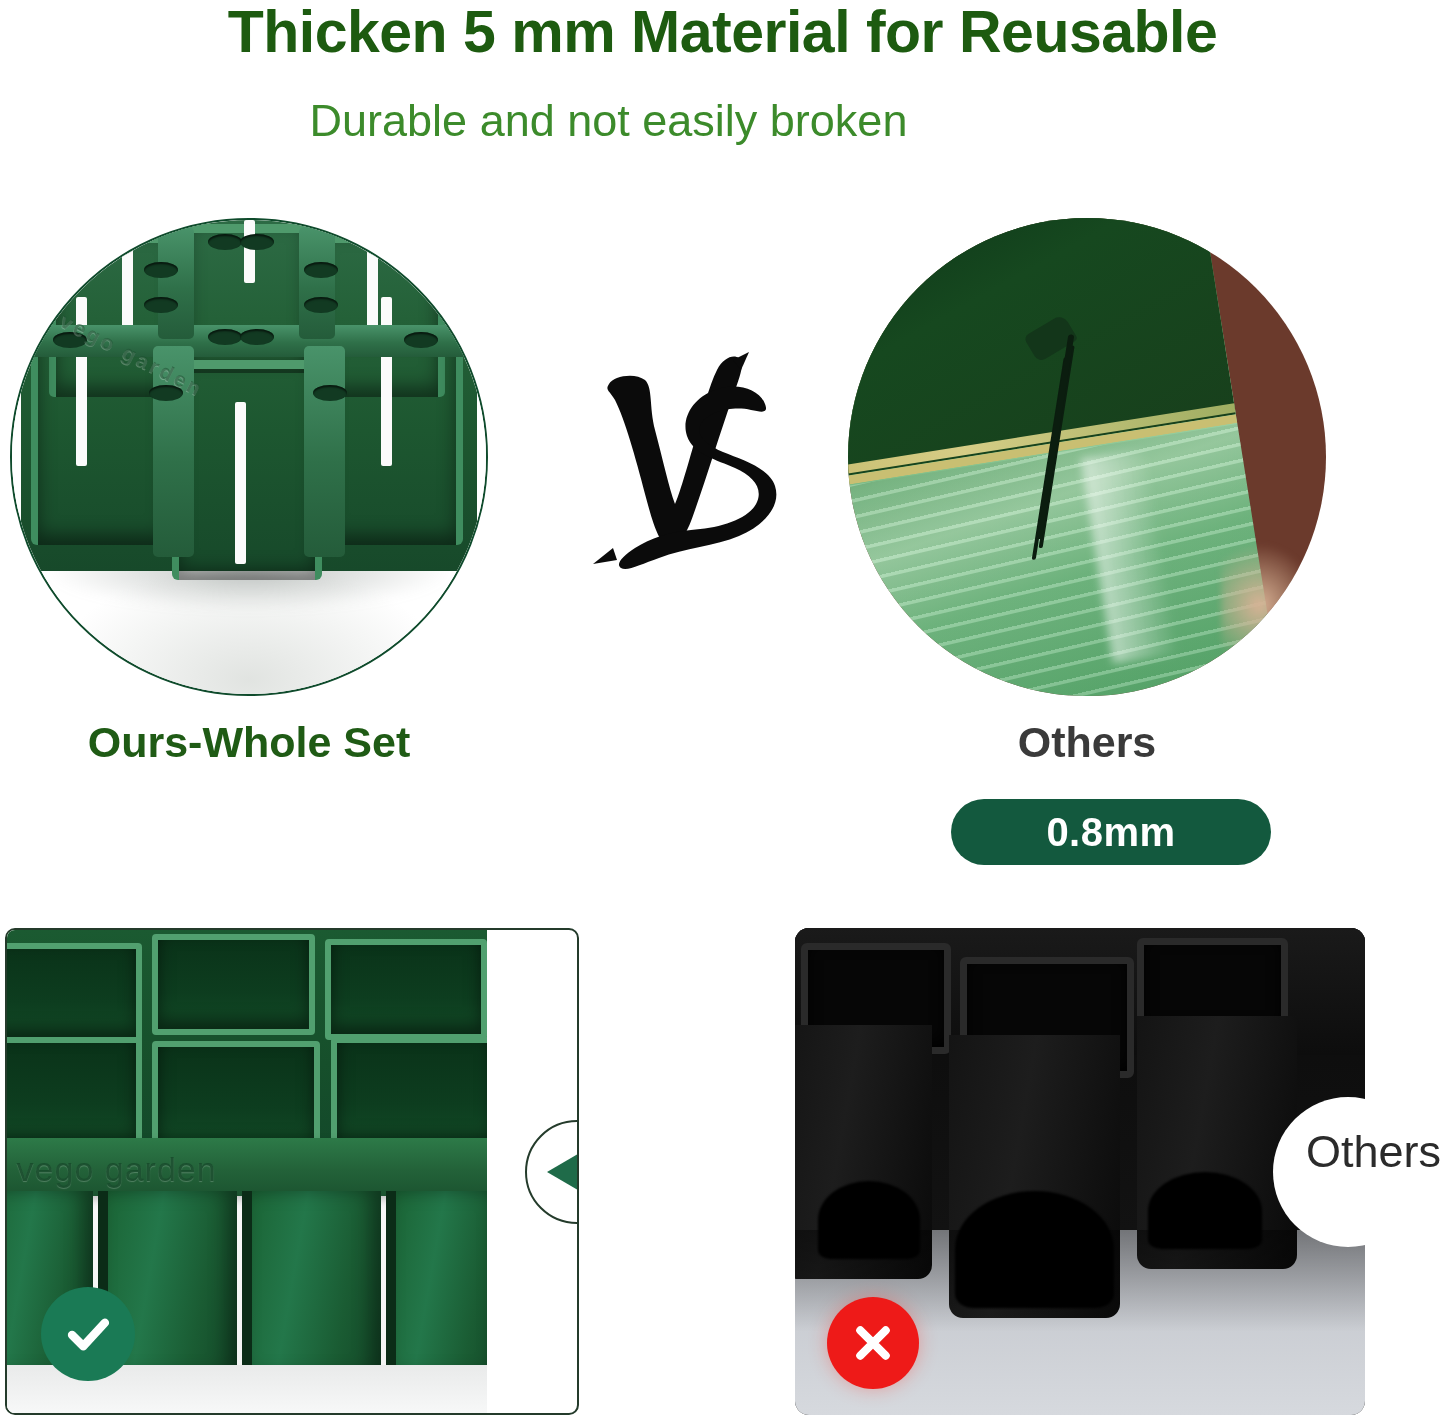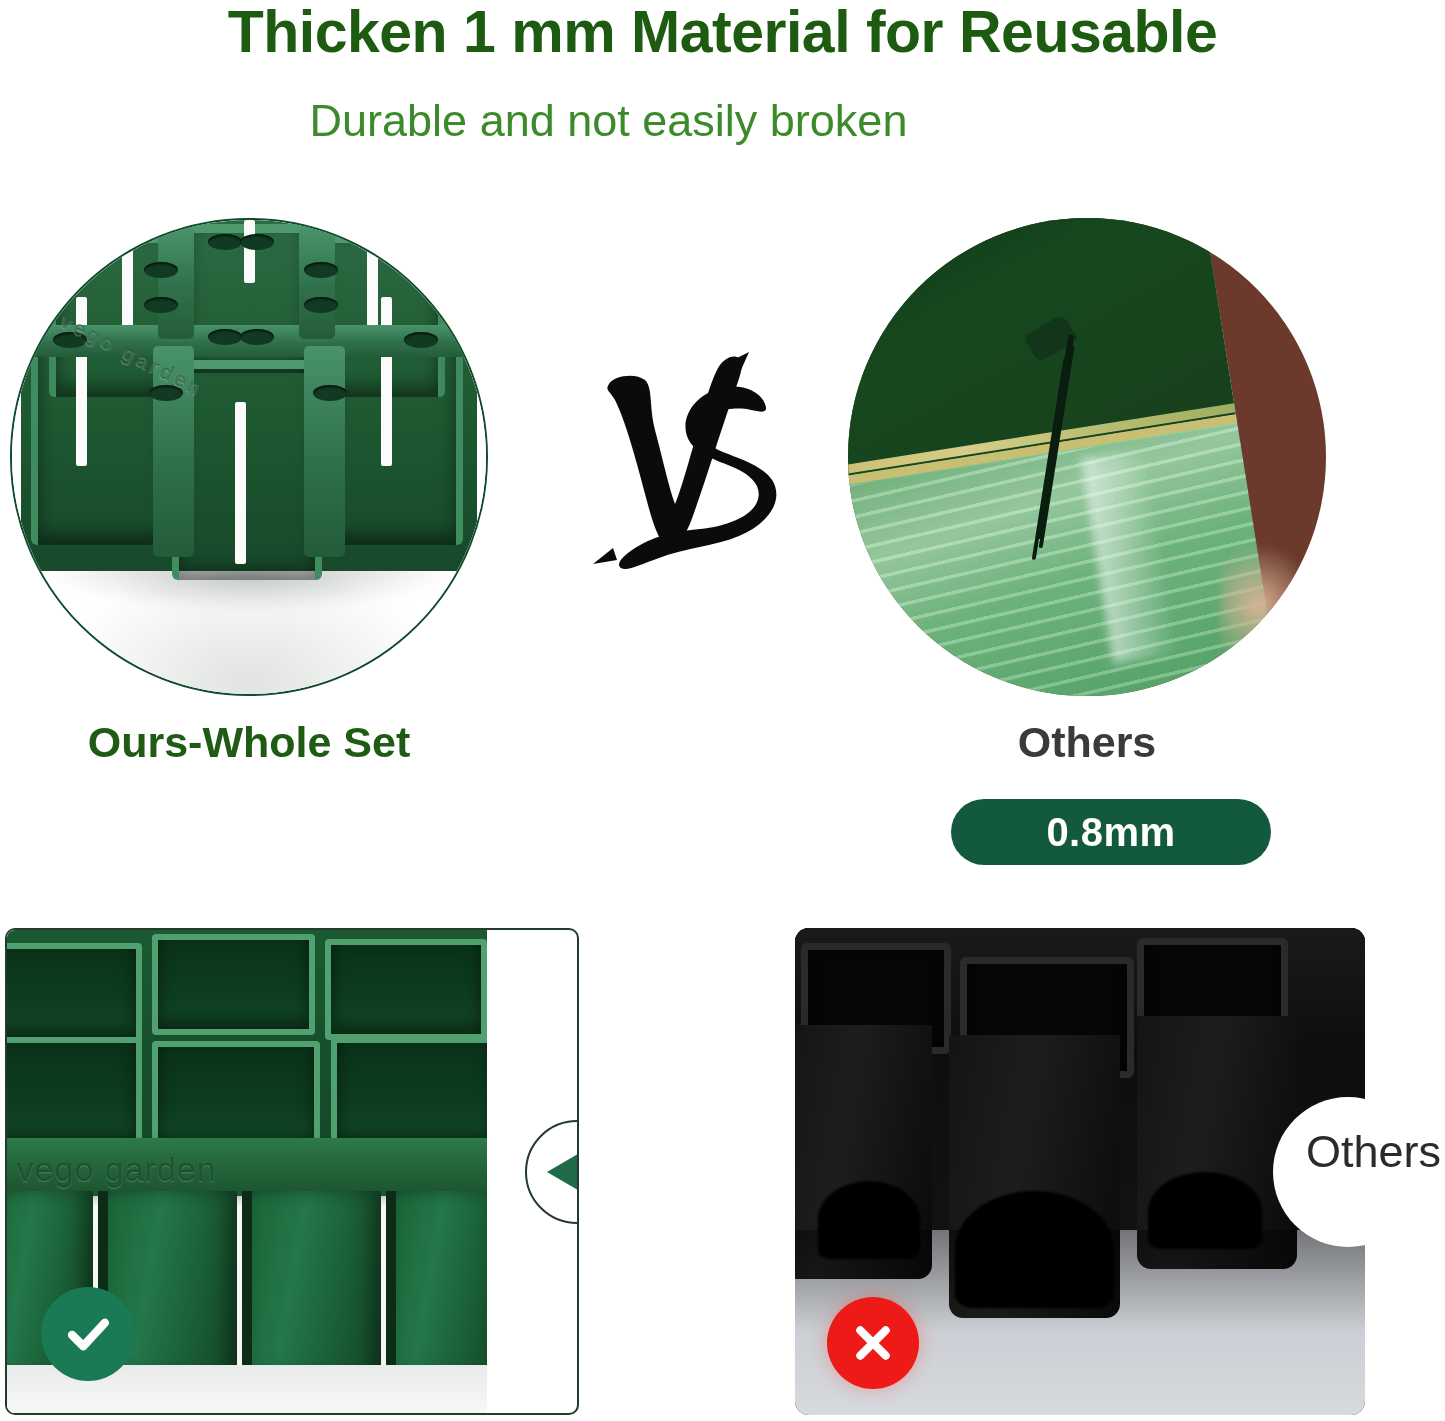--- a/index.html
+++ b/index.html
@@ -477,21 +477,21 @@
     top: 1126px;
     font-size: 45px;
     font-weight: normal;
     color: #2b2b2b;
     white-space: nowrap;
   }
 </style>
 </head>
 <body>
 
-<div class="headline">Thicken 1 mm Material for Reusable</div>
+<div class="headline">Thicken 5 mm Material for Reusable</div>
 
 <div class="subhead">Durable and not easily broken</div>
 
 <div class="circle-photo" id="ours-circle">
   <div class="tray-photo">
     <div class="tray-shadow"></div>
 
     <div class="tray-body">
 
       <div class="cell" style="position:absolute;left:6%;top:4%;width:26%;height:44%;border-radius:5px;"></div>

